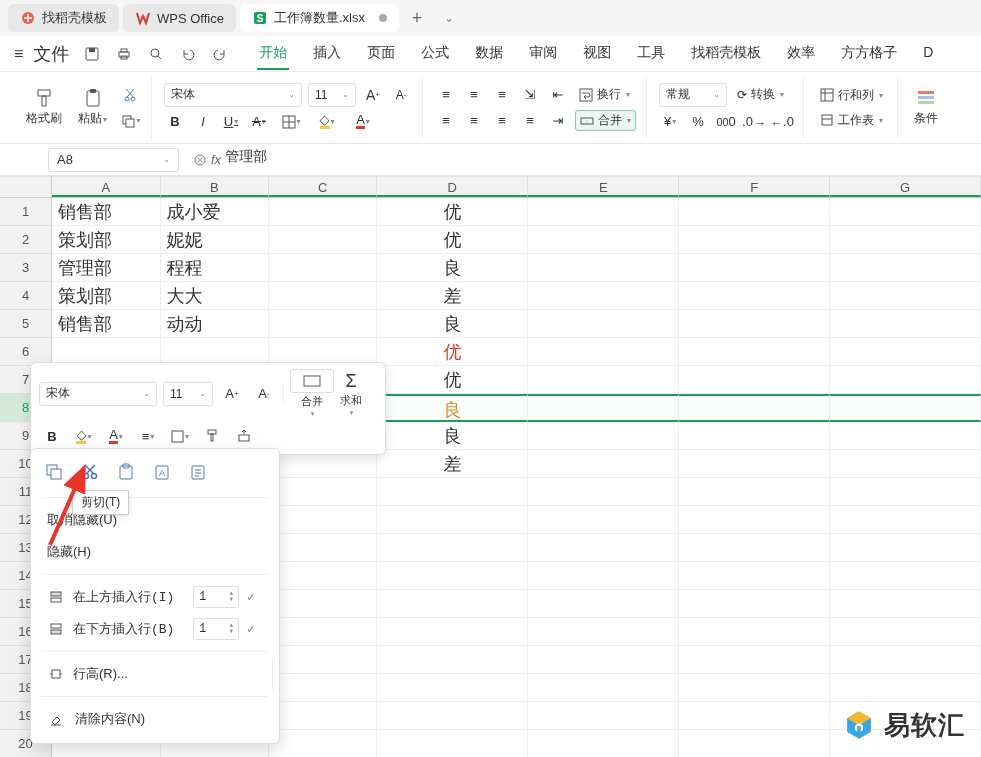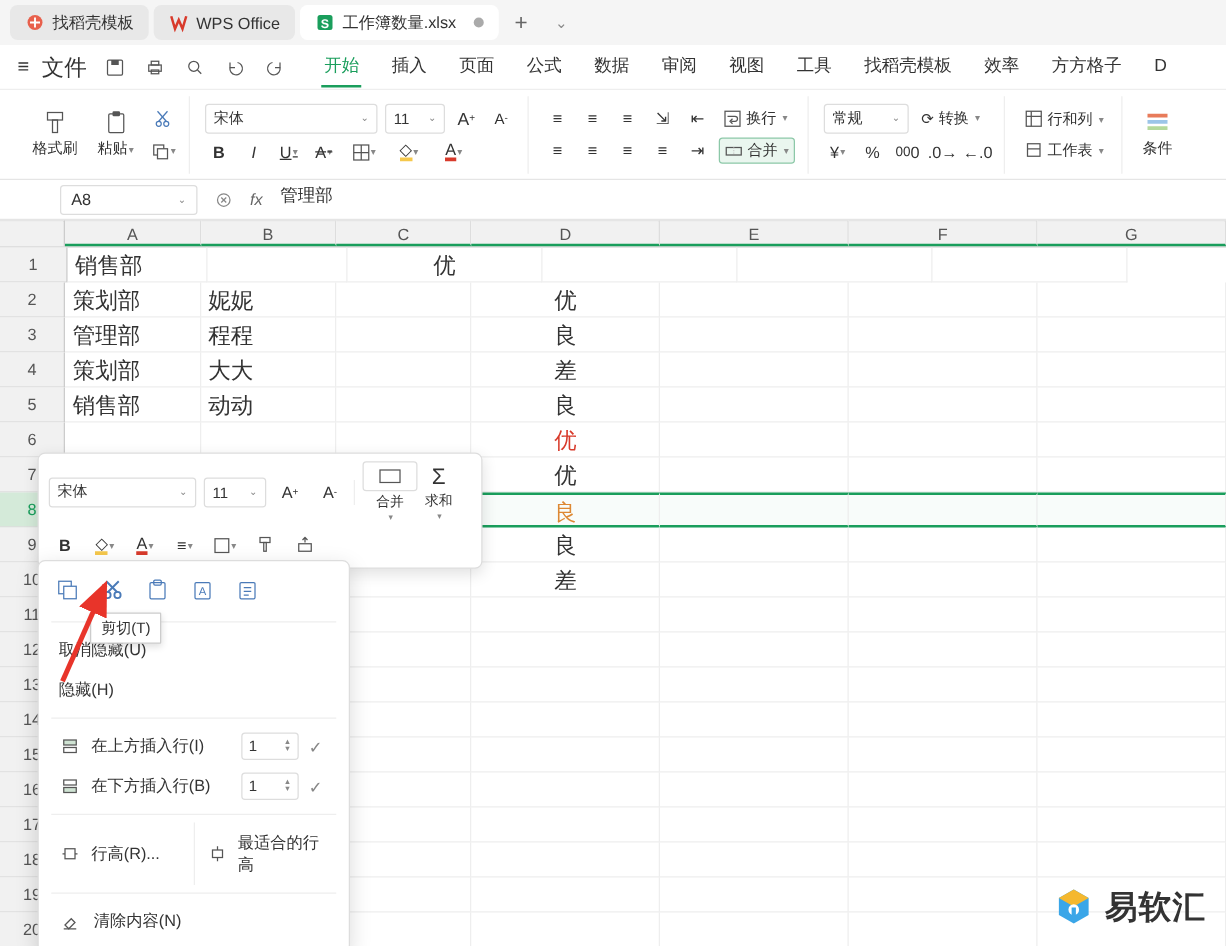--- a/index.html
+++ b/index.html
@@ -33,22 +33,22 @@
   .font-select { width: 138px; height: 24px; border: 1px solid #ddd; border-radius: 3px; padding: 0 6px; font-size: 12px; display: flex; align-items: center; justify-content: space-between; }
   .size-select { width: 48px; height: 24px; border: 1px solid #ddd; border-radius: 3px; padding: 0 6px; font-size: 12px; display: flex; align-items: center; justify-content: space-between; }
   .icon-btn { width: 22px; height: 22px; display: inline-flex; align-items: center; justify-content: center; font-size: 13px; border-radius: 3px; }
   .icon-btn-dd { width: 30px; display: inline-flex; align-items: center; justify-content: center; }
   .dd-arrow { font-size: 8px; color: #888; margin-left: 1px; }
   .ribbon-wbtn { display: flex; align-items: center; gap: 4px; font-size: 12px; padding: 2px 4px; }
   .merge-active { border: 1px solid #8cc8a8; background: #eaf6ef; border-radius: 3px; padding: 1px 4px;}
   
   
   .formula-bar { height: 32px; display: flex; align-items: center; padding: 4px 48px 4px 48px; gap: 10px; border-bottom: 1px solid #e5e5e5; }
-  .name-box { width: 110px; height: 24px; border: 1px solid #ddd; border-radius: 3px; display: flex; align-items: center; justify-content: space-between; padding: 0 8px; font-size: 13px; }
-  .fx-area { display: flex; align-items: center; gap: 10px; flex: 1; }
+  .name-box { width: 131px; height: 24px; border: 1px solid #ddd; border-radius: 3px; display: flex; align-items: center; justify-content: space-between; padding: 0 8px; font-size: 13px; }
+  .fx-area { display: flex; align-items: center; flex: 1; }
   .fx-input { flex: 1; height: 24px; font-size: 14px; padding: 0 4px; }
   
   
   .grid-area { position: relative; }
   .col-headers { display: flex; height: 22px; border-bottom: 1px solid #ccc; }
   .corner { width: 54px; background: #f1f1f1; border-right: 1px solid #ccc; border-top: 1px solid #e5e5e5; }
   .col-h { background: #f1f1f1; border-right: 1px solid #ddd; border-top: 1px solid #e5e5e5; text-align: center; font-size: 13px; line-height: 21px; color: #555; }
   .row { display: flex; height: 28px; }
   .row-h { width: 54px; background: #f1f1f1; border-right: 1px solid #ccc; border-bottom: 1px solid #ddd; text-align: center; font-size: 13px; line-height: 27px; color: #555; }
   .cell { border-right: 1px solid #eee; border-bottom: 1px solid #eee; padding: 2px 6px; font-size: 18px; line-height: 24px; white-space: nowrap; overflow: hidden; }
@@ -71,21 +71,21 @@
   .mini-ibtn { width: 26px; height: 24px; display: inline-flex; align-items: center; justify-content: center; border-radius: 3px; font-size: 13px; }
   .mini-box { width: 44px; height: 24px; border: 1px solid #ddd; border-radius: 3px; display: flex; align-items: center; justify-content: center; }
   .mini-col { display: flex; flex-direction: column; align-items: center; font-size: 11px; gap: 1px; }
   
   
   .ctx-menu { position: absolute; left: 30px; top: 448px; width: 250px; background: #fff; border: 1px solid #ddd; border-radius: 6px; box-shadow: 0 6px 18px rgba(0,0,0,0.15); padding: 8px 6px; z-index: 10; }
   .ctx-icon-row { display: flex; gap: 14px; padding: 4px 6px 8px 6px; }
   .ctx-iconbtn { width: 22px; height: 22px; display: inline-flex; align-items: center; justify-content: center; color: #3a6ea5; }
   .ctx-item { padding: 7px 10px; font-size: 13px; display: flex; align-items: center; gap: 10px; border-radius: 4px; }
   .ctx-sep { height: 1px; background: #eee; margin: 6px 4px; }
-  .ctx-row-flex { display: flex; align-items: center; gap: 8px; padding: 5px 10px; font-size: 13px; }
+  .ctx-row-flex { display: flex; align-items: center; gap: 8px; padding: 5px 10px; font-size: 13px; font-family: Liberation Mono, monospace; }
   .ctx-icon-sm { width: 18px; display: inline-flex; justify-content: center; color: #555; }
   .ctx-spin { width: 46px; height: 22px; border: 1px solid #ddd; border-radius: 3px; display: flex; align-items: center; justify-content: space-between; padding: 0 5px; font-size: 12px; margin-left: auto; }
   .ctx-check { width: 16px; color: #888; }
   .ctx-split { display: flex; }
   .ctx-half { flex: 1; padding: 7px 10px; font-size: 13px; display: flex; align-items: center; gap: 8px; }
   .tooltip { position: absolute; left: 72px; top: 490px; background: #fff; border: 1px solid #ccc; padding: 3px 8px; font-size: 12px; border-radius: 1px; box-shadow: 0 2px 6px rgba(0,0,0,0.12); z-index: 20; }
   
   
   .red-arrow { position: absolute; left: 40px; top: 460px; z-index: 30; pointer-events: none; }
   
@@ -381,20 +381,21 @@
     <div class="col-h col-C seltop">C</div>
     <div class="col-h col-D seltop">D</div>
     <div class="col-h col-E seltop">E</div>
     <div class="col-h col-F seltop">F</div>
     <div class="col-h col-G seltop">G</div>
   </div>
   <div id="grid-rows">
       <div class="row">
         <div class="row-h">1</div>
         <div class="cell col-A">销售部</div>
+        <div class="cell col-B">成小爱</div>
         <div class="cell col-C"></div>
         <div class="cell col-D center">优</div>
         <div class="cell col-E"></div>
         <div class="cell col-F"></div>
         <div class="cell col-G"></div>
       </div>
       <div class="row">
         <div class="row-h">2</div>
         <div class="cell col-A">策划部</div>
         <div class="cell col-B">妮妮</div>
@@ -732,29 +733,20 @@
       <span class="ctx-icon-sm">
           <svg width="14" height="14" viewBox="0 0 14 14">
             <rect x="3" y="3" width="8" height="8" fill="none" stroke="#555"></rect>
             <line x1="1" y1="7" x2="3" y2="7" stroke="#555"></line>
             <line x1="11" y1="7" x2="13" y2="7" stroke="#555"></line>
           </svg>
         </span>
       <span>行高(R)...</span>
     </div>
     <div style="width:1px;background:#eee"></div>
-    <div class="ctx-half">
-      <span class="ctx-icon-sm">
-          <svg width="14" height="14" viewBox="0 0 14 14">
-            <rect x="3" y="4" width="8" height="6" fill="none" stroke="#555"></rect>
-            <path d="M7 1 L7 4 M7 10 L7 13" stroke="#555"></path>
-          </svg>
-        </span>
-      <span>最适合的行高</span>
-    </div>
   </div>
   <div class="ctx-sep"></div>
   <div class="ctx-item">
     <span class="ctx-icon-sm">
         <svg width="14" height="14" viewBox="0 0 14 14">
           <path d="M3 10 L8 5 L11 8 L6 13 Z" fill="none" stroke="#555"></path>
           <line x1="2" y1="13" x2="12" y2="13" stroke="#555"></line>
         </svg>
       </span>
     <span>清除内容(N)</span>

